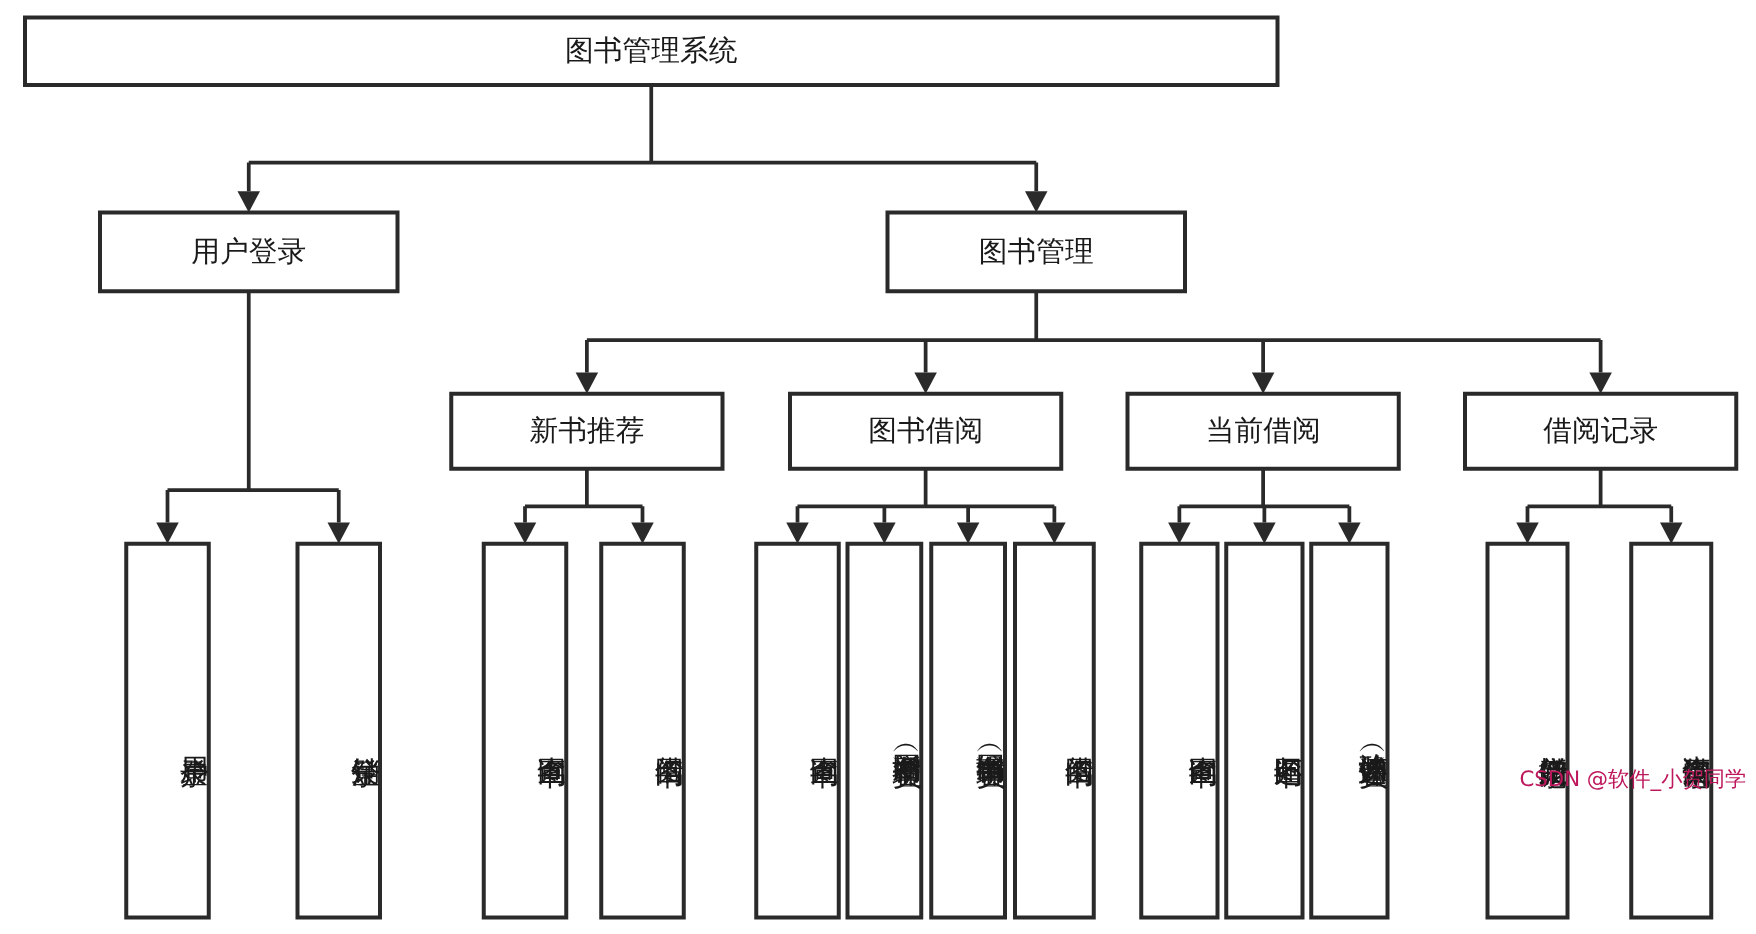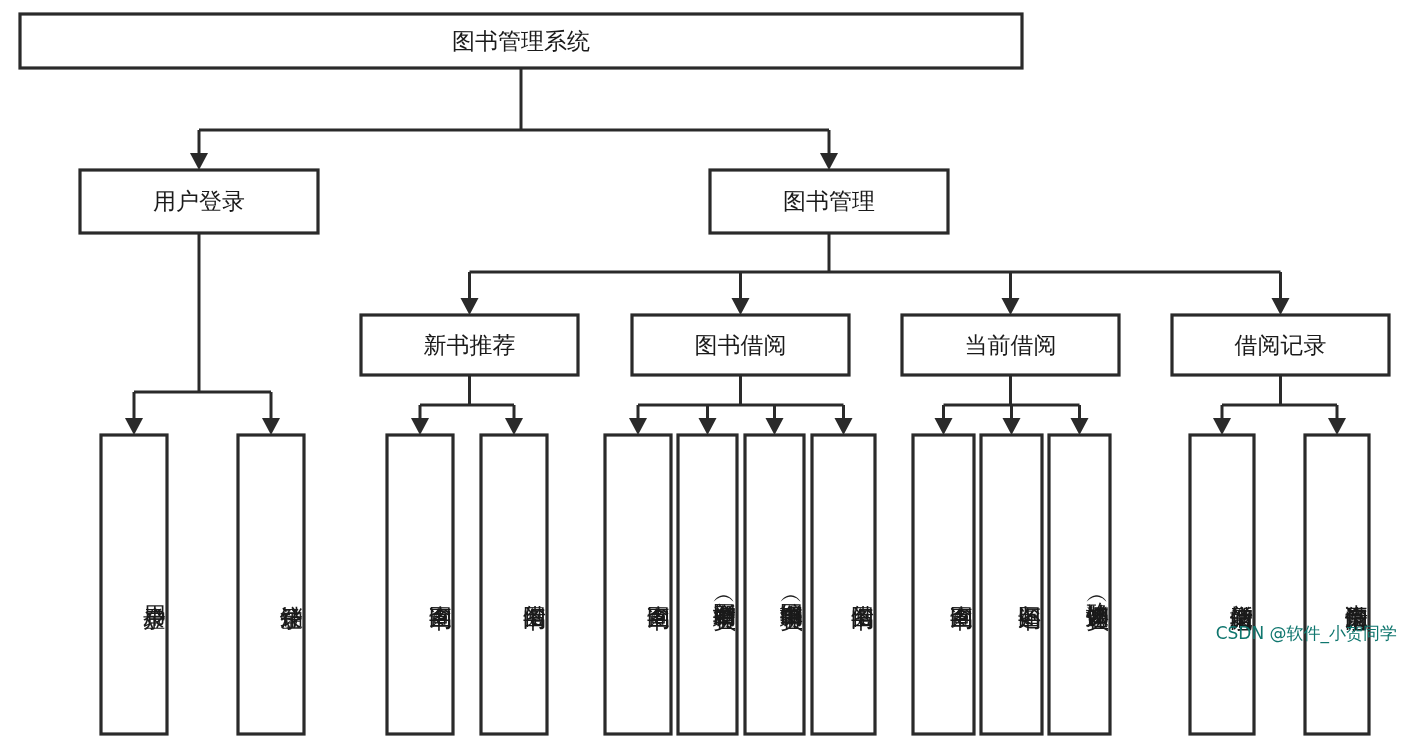--- a/index.html
+++ b/index.html
@@ -22,22 +22,22 @@
     display:flex;align-items:flex-start;justify-content:center;
     width:100%;height:100%;
     writing-mode:vertical-rl;text-orientation:upright;
     letter-spacing:1px;line-height:1.05;
     font-size:23px;color:#1a1a1a;
     white-space:nowrap;
     font-family:"DejaVu Sans","Liberation Sans",sans-serif;
   }
   .vert-cell{position:absolute;box-sizing:border-box;pointer-events:none;}
   .watermark{
-    position:absolute;right:8px;bottom:6px;
-    font-size:17px;color:#0f766e;
+    position:absolute;right:8px;bottom:16px;
+    font-size:17px;color:#be185d;
     font-family:"DejaVu Sans","Liberation Sans",sans-serif;
     white-space:nowrap;
   }
 </style>
 </head>
 <body>
 
 <div id="diagram-root">
   <svg id="diagram-svg" width="1405" height="747" viewBox="0 0 1405 747" xmlns="http://www.w3.org/2000/svg">
     <g id="connector-layer">

